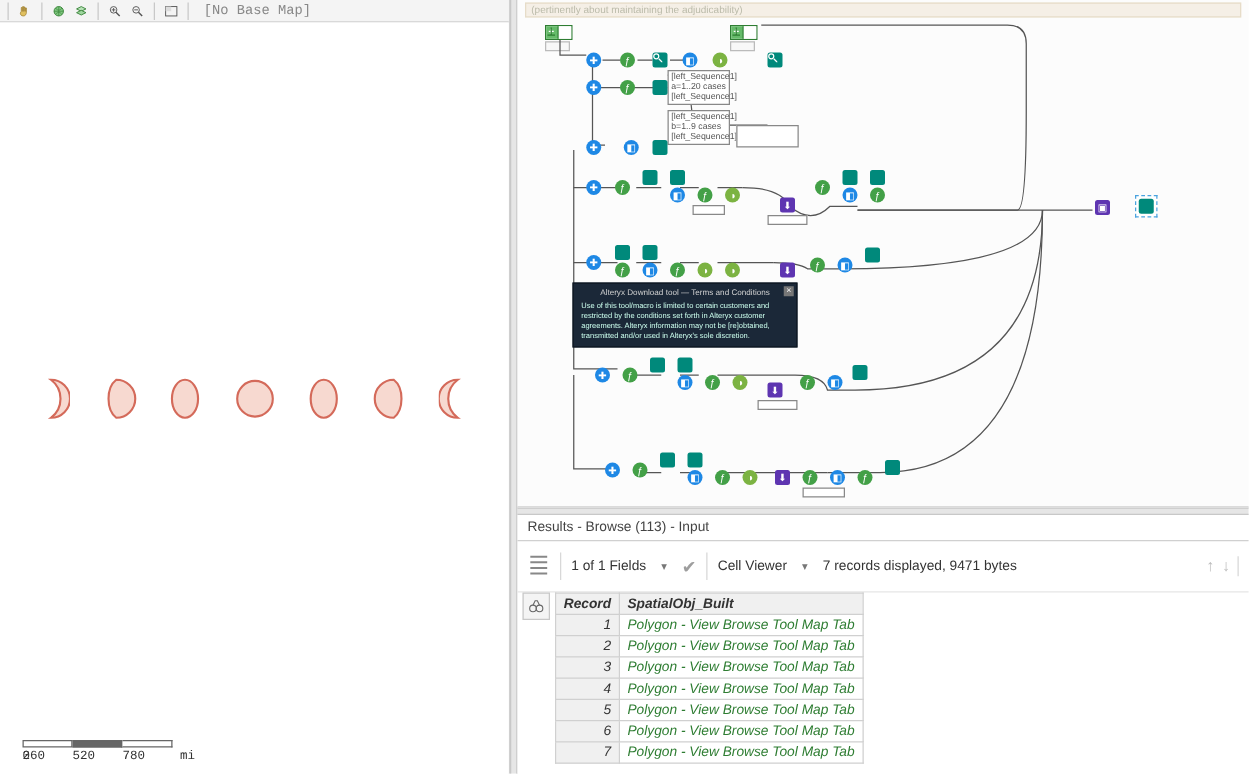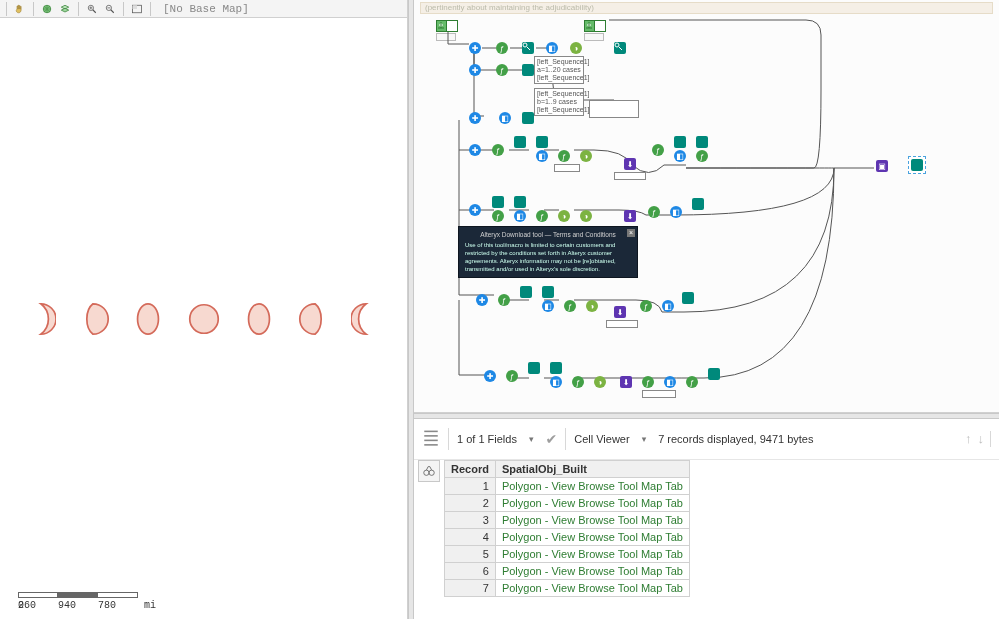--- a/index.html
+++ b/index.html
@@ -48,21 +48,21 @@
   .results-toolbar { display: flex; align-items: center; gap: 8px; padding: 8px 8px; border-bottom: 1px solid #e6e6e6; }
   .results-toolbar .left-icon { width: 18px; height: 24px; display: grid; place-items: center; }
   .results-toolbar .check { color: #9e9e9e; font-size: 14px; }
   .results-toolbar .vdiv { width: 1px; height: 22px; background: #d8d8d8; }
   .results-toolbar .arrows { margin-left: auto; display: flex; gap: 6px; color: #bdbdbd; font-size: 13px; }
   .results-toolbar .dropdown-caret { font-size: 9px; color: #777; margin: 0 4px; }
 
   .results-grid { display: flex; align-items: flex-start; padding: 0 4px 8px 4px; gap: 4px; }
   .binoc-btn { width: 22px; height: 22px; border: 1px solid #c8c8c8; background: #f4f4f4; display: grid; place-items: center; margin-top: 0; }
   .binoc-btn svg { width: 14px; height: 14px; }
-  .table { border-collapse: collapse; }
+  .table { border-collapse: collapse; font-style: italic; }
   .table th, .table td { border: 1px solid #d0d0d0; padding: 2px 6px; text-align: left; white-space: nowrap; }
   .table th { background: #f0f0f0; font-weight: 600; }
   .table th.record-col { width: 50px; }
   .table td.record-cell { background: #f0f0f0; text-align: right; }
   .table td.link-cell a { color: #2e7d32; text-decoration: none; }
 
   
   .wf-title-strip { position: absolute; left: 6px; right: 6px; top: 2px; height: 12px; background: #f5efe6; border: 1px solid #e6dcc8; font-size: 8px; color: #bba; padding: 0 4px; overflow: hidden; }
   .wf svg { position: absolute; inset: 0; }
 
@@ -180,21 +180,21 @@
 
       <div class="scalebar">
         <div class="bar">
           <div class="seg" style="background:#fff"></div>
           <div class="seg" style="background:#666"></div>
           <div class="seg" style="background:#fff"></div>
         </div>
         <div class="labels">
           <span class="lab">0</span>
           <span class="lab">260</span>
-          <span class="lab">940</span>
+          <span class="lab">520</span>
           <span class="lab">780</span>
           <span class="unit">mi</span>
         </div>
       </div>
     </div>
   </div>
 
   <div class="vsplit"></div>
 
   <div class="right">
@@ -355,20 +355,21 @@
 
       <div class="tool purple" style="left:462px; top:160px;">▣</div>
       <div style="position:absolute; left:494px; top:156px; width:18px; height:18px; border:1px dashed #4aa3df; display:grid; place-items:center; background:#fff;">
         <div class="tool teal" style="position:static;"></div>
       </div>
     </div>
 
     <div class="hsplit"></div>
 
     <div class="results">
+      <div class="results-header">Results - Browse (113) - Input</div>
 
       <div class="results-toolbar">
         <div class="left-icon">
           <svg viewBox="0 0 16 20">
               <g stroke="#888" stroke-width="1.4">
                 <line x1="2" y1="3" x2="14" y2="3"></line>
                 <line x1="2" y1="7" x2="14" y2="7"></line>
                 <line x1="2" y1="11" x2="14" y2="11"></line>
                 <line x1="2" y1="15" x2="14" y2="15"></line>
               </g>

